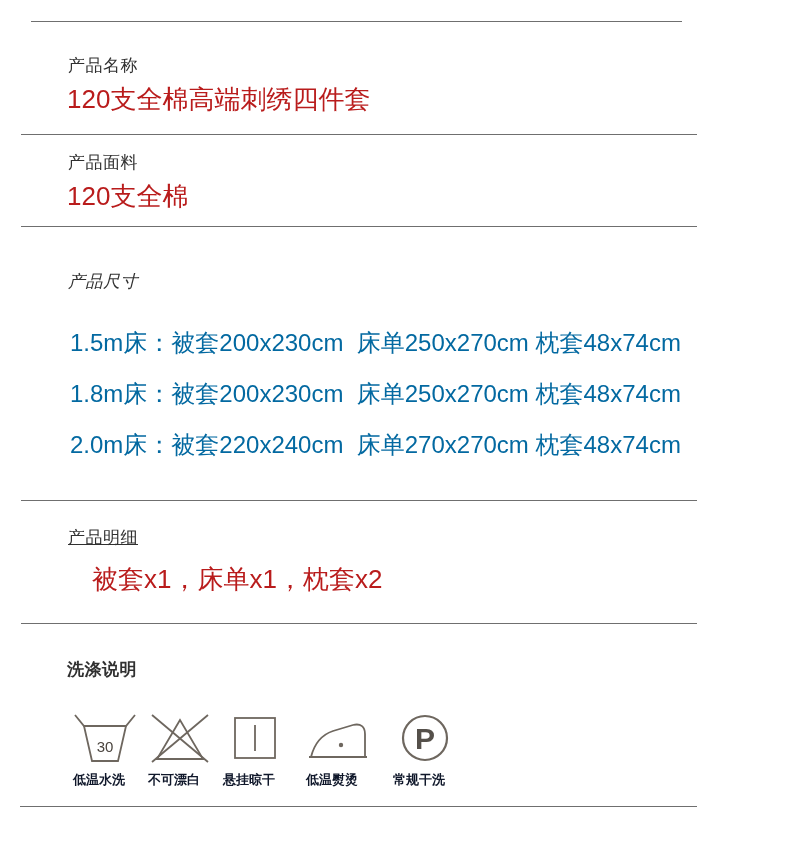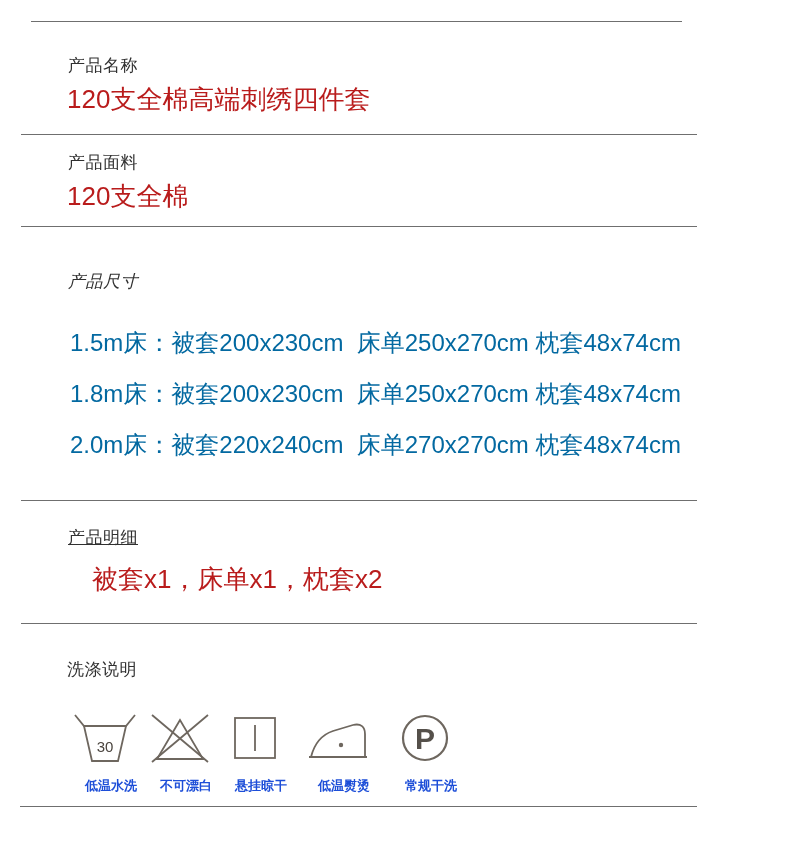--- a/index.html
+++ b/index.html
@@ -24,26 +24,26 @@
     font-size:26px;font-weight:400;color:#b91c1c;
     white-space:pre;
     text-align:right;
   }
   .size-row{
     position:absolute;left:70px;
     font-size:24px;color:#0369a1;
     white-space:pre;line-height:30px;
   }
   .wash-item{
-    position:absolute;top:712px;width:64px;text-align:right;
+    position:absolute;top:712px;width:64px;text-align:left;
   }
   .wash-item svg{display:block;margin:0 auto;}
   .wash-label{
-    display:block;margin-top:13px;
-    font-size:13px;font-weight:600;color:#1d4ed8;
+    display:block;margin-top:7px;
+    font-size:13px;font-weight:600;color:#0f172a;
     white-space:nowrap;letter-spacing:0;
   }
   .glyph{
     font-family:"Liberation Sans", sans-serif;
   }
 </style>
 </head>
 <body>
 
 <div class="page">
@@ -62,21 +62,21 @@
   <div class="sec-value" style="top:179px;">120支全棉</div>
 
   <div class="sec-label" style="top:270px;font-style:italic;">产品尺寸</div>
   <div class="size-row" style="top:328px;">1.5m床：被套200x230cm  床单250x270cm 枕套48x74cm</div>
   <div class="size-row" style="top:379px;">1.8m床：被套200x230cm  床单250x270cm 枕套48x74cm</div>
   <div class="size-row" style="top:430px;">2.0m床：被套220x240cm  床单270x270cm 枕套48x74cm</div>
 
   <div class="sec-label" style="top:526px;text-decoration:underline;">产品明细</div>
   <div class="sec-value" style="top:562px;left:80px;margin-left:12px;">被套x1，床单x1，枕套x2</div>
 
-  <div class="sec-label" style="top:658px;left:67px;">洗涤说明</div>
+  <div class="sec-label" style="top:658px;left:67px;font-weight:bold;">洗涤说明</div>
 
   <div class="wash-item" style="left:73px;">
     <svg width="64" height="52" viewBox="0 0 64 52">
       <polyline points="2,3 11,14 53,14 62,3" fill="none" stroke="#6e675f" stroke-width="1.8"></polyline>
       <path d="M11,14 L19,49 L45,49 L53,14" fill="none" stroke="#6e675f" stroke-width="1.8"></path>
       <text class="glyph" x="32" y="40" text-anchor="middle" font-size="15" fill="#4a443e">30</text>
     </svg>
     <span class="wash-label">低温水洗</span>
   </div>
 

